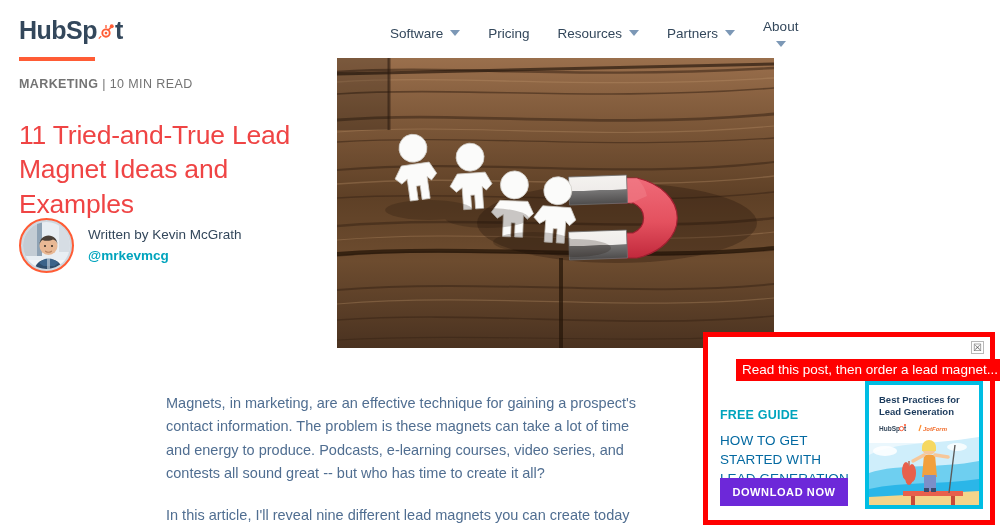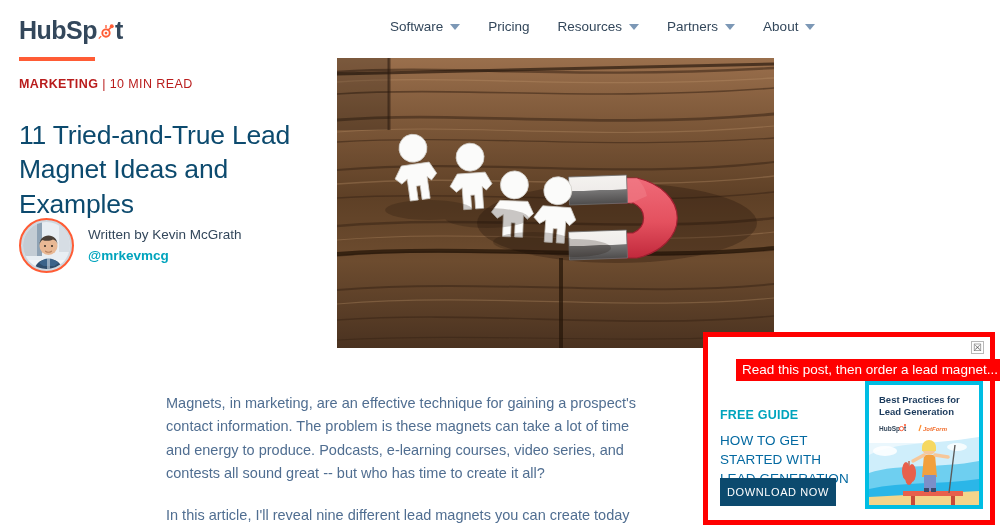--- a/index.html
+++ b/index.html
@@ -30,40 +30,40 @@
 
   .mainnav {
     position: absolute; left: 390px; top: 19px;
     display: flex; gap: 0px;
   }
   .nav-item {
     display: flex; align-items: center; gap: 7px;
     font-size: 13.5px; color: #33475b; white-space: nowrap;
     margin-right: 28px; cursor: pointer;
   }
-  .nav-item:last-child { margin-right: 0; }
+  .nav-item:last-child { margin-right: 0; flex-direction: column; }
   .caret {
     width: 0; height: 0;
     border-left: 5px solid transparent;
     border-right: 5px solid transparent;
     border-top: 6px solid #7c98b6;
     display: inline-block;
   }
 
   
   .meta-line {
     position: absolute; left: 19px; top: 77px;
-    font-size: 12.5px; color: #b91c1c; letter-spacing: 0.4px;
+    font-size: 12.5px; color: #737373; letter-spacing: 0.4px;
     white-space: nowrap;
   }
   .meta-cat { font-weight: bold; }
 
   .post-title {
     position: absolute; left: 19px; top: 118px; width: 330px;
-    font-size: 26.5px; font-weight: normal; color: #0c4a6e;
+    font-size: 26.5px; font-weight: normal; color: #ef4444;
     line-height: 1.3; letter-spacing: -0.2px;
   }
 
   .byline { position: absolute; left: 19px; top: 218px; display: flex; align-items: center; gap: 14px; }
   .avatar {
     position: relative; width: 55px; height: 55px; border-radius: 50%;
     border: 2px solid #ff5c35; overflow: hidden; background: #cfd8e0;
     flex: 0 0 auto;
   }
   .avatar .photo { position: absolute; inset: 2px; border-radius: 50%; overflow: hidden; }
@@ -107,23 +107,23 @@
   .cta-left { position: absolute; left: 12px; top: 48px; width: 140px; }
   .cta-eyebrow {
     color: #00a4bd; font-size: 12.5px; font-weight: bold;
     letter-spacing: 0.2px; margin-bottom: 9px; margin-top: 23px;
   }
   .cta-heading {
     color: #0369a1; font-size: 13.5px; line-height: 1.42; letter-spacing: 0.1px;
   }
   .cta-btn {
     position: absolute; left: 12px; top: 141px;
-    width: 116px; height: 28px;
-    background: #0c4a6e; color: #ffffff;
-    font-size: 11px; font-weight: normal; letter-spacing: 0.6px;
+    width: 128px; height: 28px;
+    background: #6d28d9; color: #ffffff;
+    font-size: 11px; font-weight: bold; letter-spacing: 0.6px;
     display: flex; align-items: center; justify-content: center;
     border: none; cursor: pointer; font-family: "Liberation Sans", sans-serif;
   }
   .cta-thumb {
     position: absolute; left: 157px; top: 44px; width: 118px; height: 128px;
     border: 4px solid #00bde3; background: #4d7c0f; overflow: hidden;
   }
   .cta-thumb svg { display: block; width: 100%; height: 100%; }
 </style>
 </head>

